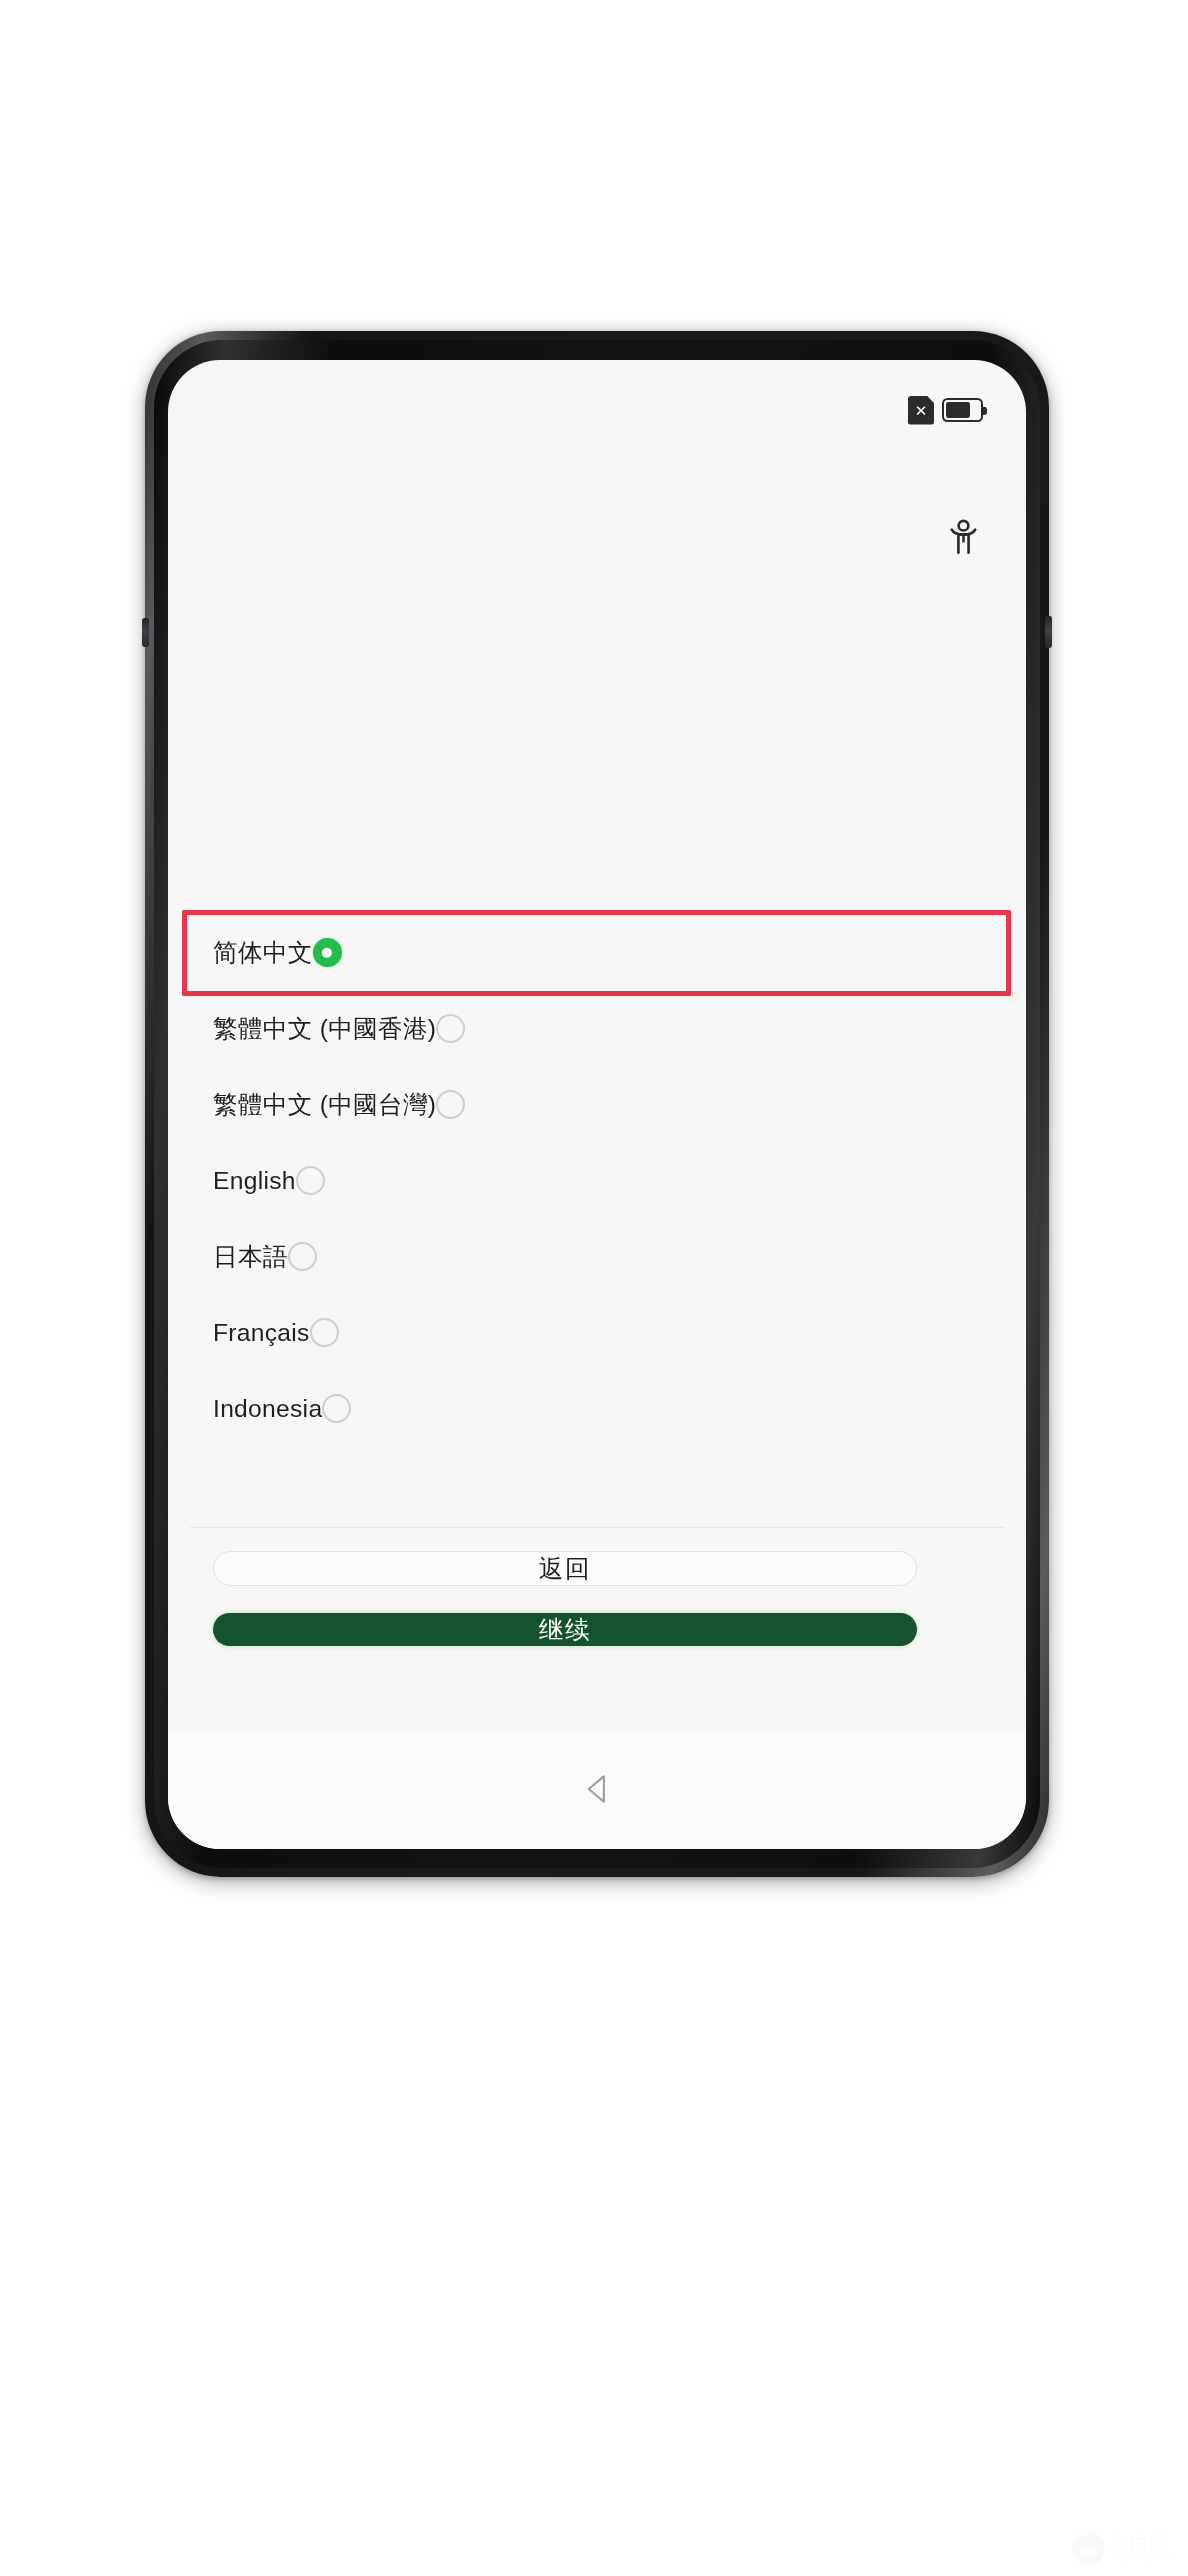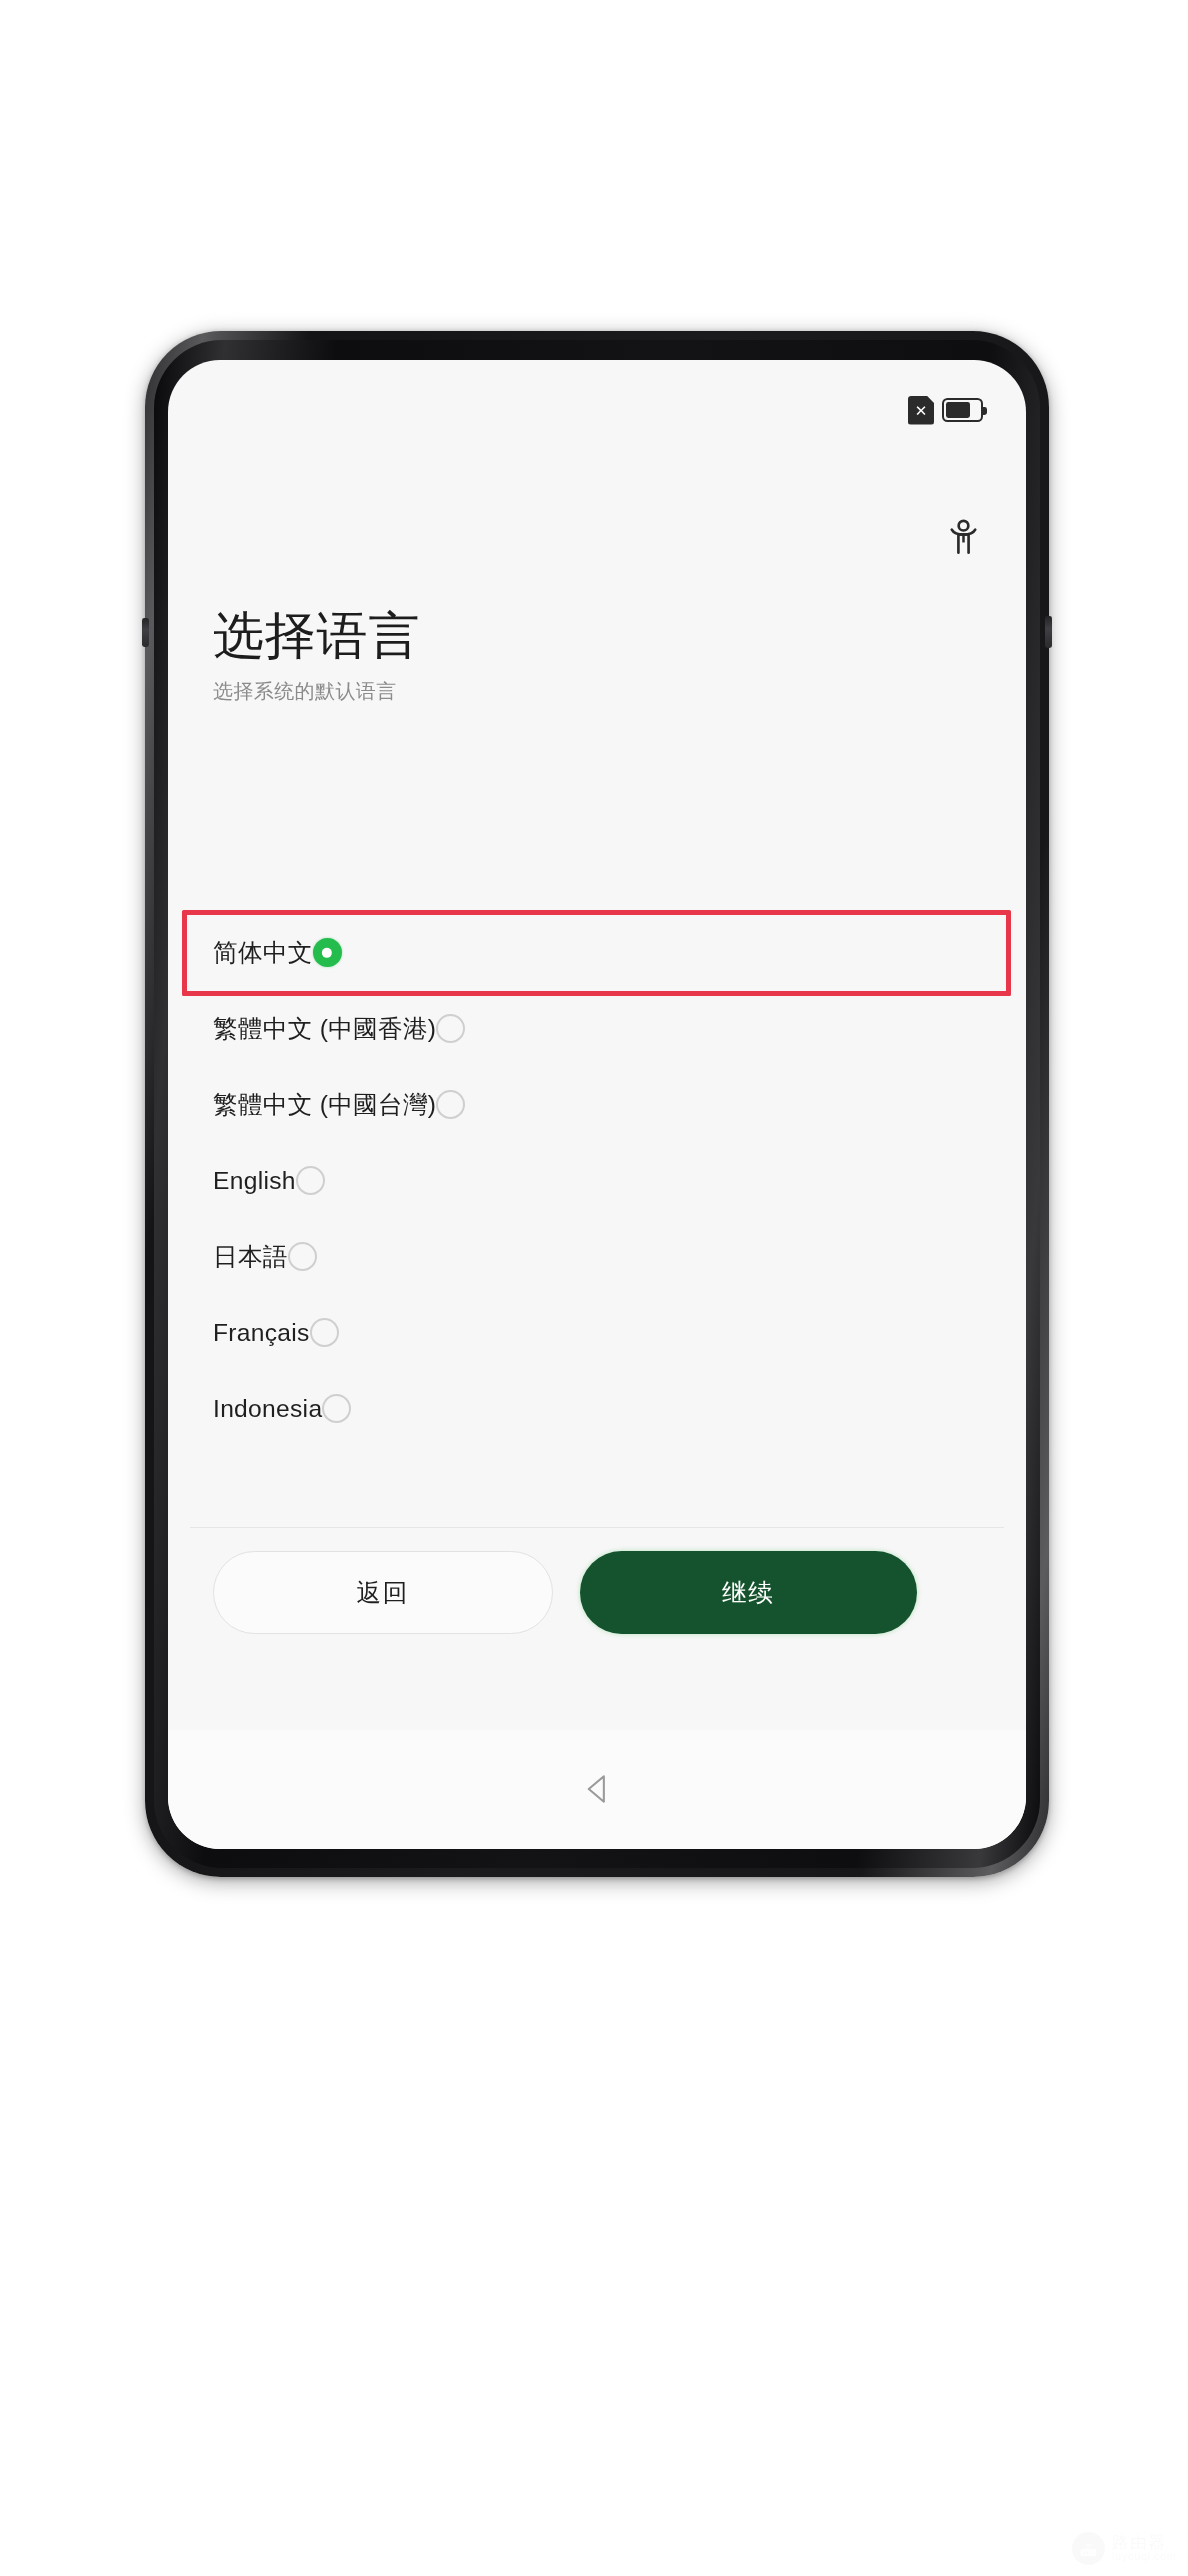--- a/index.html
+++ b/index.html
@@ -168,20 +168,21 @@
     height: 0.8px;
     background: #e6e6e6;
   }
   #footer-actions {
     position: absolute;
     left: 0; top: 1191px;
     width: 794px;
     display: flex;
     gap: 27px;
     padding: 0 45px;
+    flex-direction: column;
   }
   .footer-btn {
     flex: 1 1 0;
     height: 83px;
     border-radius: 43px;
     display: flex;
     align-items: center;
     justify-content: center;
     font-size: 24.6px;
     letter-spacing: 1.6px;
@@ -257,24 +258,20 @@
       <svg width="33" height="36" viewBox="0 0 42 46">
         <circle cx="21" cy="8.5" r="6.2" fill="none" stroke="#2b2b2b" stroke-width="3.4"></circle>
         <path d="M6 13.5 C10.5 22 31.5 22 36 13.5" fill="none" stroke="#2b2b2b" stroke-width="3.4" stroke-linecap="round"></path>
         <path d="M14.5 19.5 L14.5 43" fill="none" stroke="#2b2b2b" stroke-width="3.4" stroke-linecap="round"></path>
         <path d="M27.5 19.5 L27.5 43" fill="none" stroke="#2b2b2b" stroke-width="3.4" stroke-linecap="round"></path>
         <path d="M14.5 19.8 L27.5 19.8" fill="none" stroke="#2b2b2b" stroke-width="3.4"></path>
         <path d="M21 19.8 L21 30" fill="none" stroke="#2b2b2b" stroke-width="3.2"></path>
       </svg>
     </div>
 
-    <div id="page-header">
-      <div id="page-title">选择语言</div>
-      <div id="page-subtitle">选择系统的默认语言</div>
-    </div>
 
     <div id="language-list">
       <div class="language-row">
         <span class="language-label">简体中文</span>
         <span class="radio checked"></span>
       </div>
       <div class="language-row">
         <span class="language-label">繁體中文 (中國香港)</span>
         <span class="radio"></span>
       </div>

